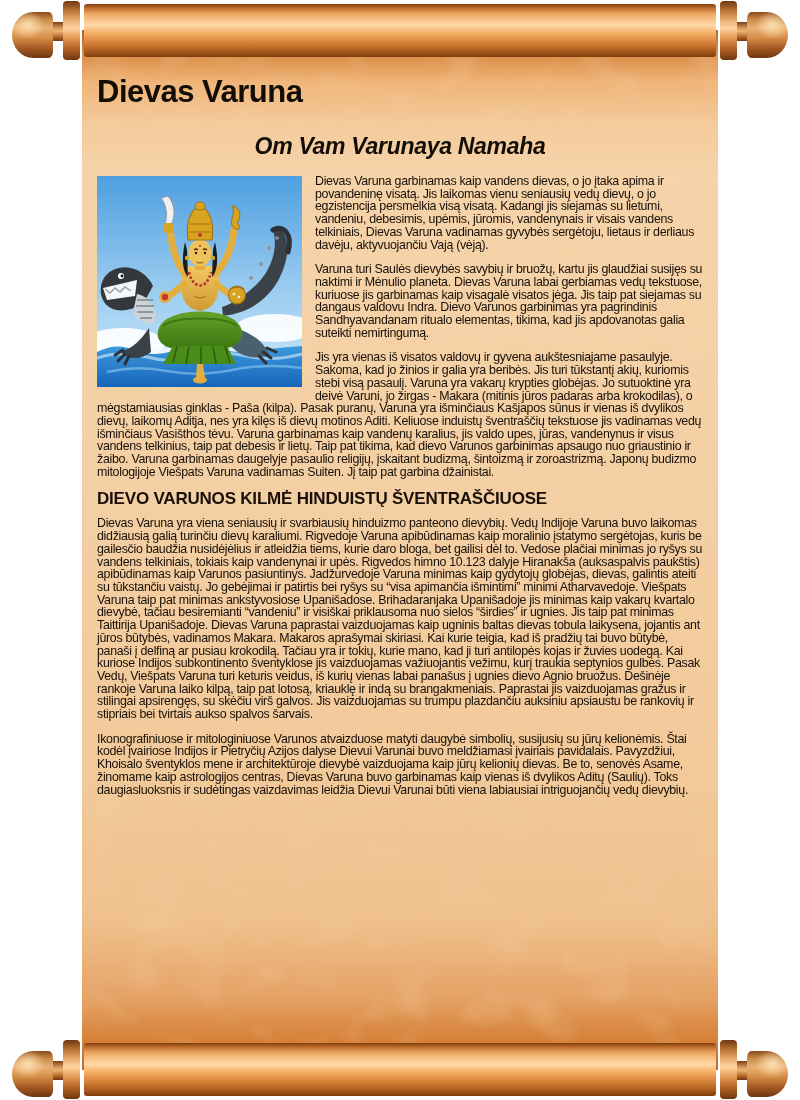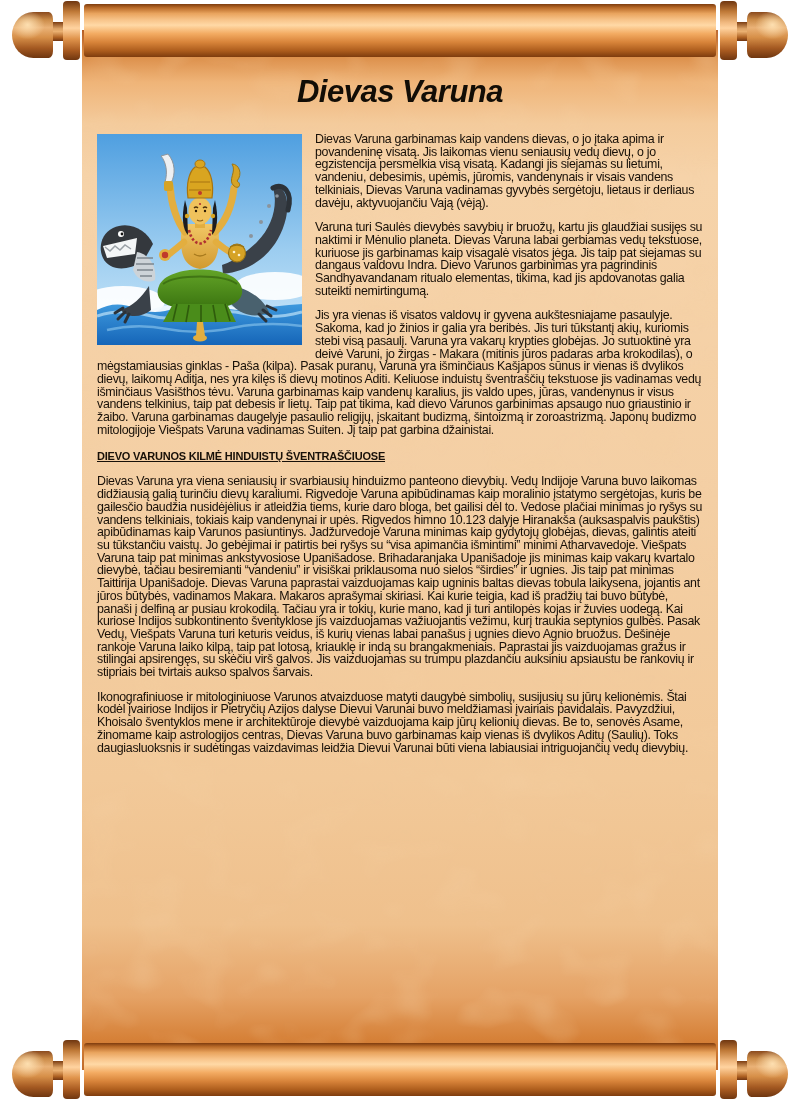--- a/index.html
+++ b/index.html
@@ -16,39 +16,39 @@
       #b55d24 0%, #d98a44 2.2%, #efb478 5%, #f4cb9c 9%,
       #f6d3a9 14%, #f4cfa4 45%, #f2c999 72%, #efc08c 86%,
       #e5a265 93%, #d68138 97%, #c06c2c 100%);
   }
   .texture{position:absolute;inset:0;width:100%;height:100%;opacity:.5;pointer-events:none;}
   .content{
     position:relative;box-sizing:border-box;height:100%;
     padding:44px 15px 16px 15px;overflow:hidden;color:#181008;
   }
   h1.title{
-    margin:0 0 23px 0;text-align:center;font-size:31px;font-weight:bold;
-    letter-spacing:-.5px;color:#120d06;font-style:italic;
+    margin:0 0 23px 0;text-align:left;font-size:31px;font-weight:bold;
+    letter-spacing:-.5px;color:#120d06;
   }
   h2.mantra{
     margin:0 0 15px 0;text-align:center;font-size:23px;font-weight:bold;
     font-style:italic;letter-spacing:-.3px;color:#120d06;
   }
   .figure{
     float:left;width:205px;height:211px;margin:1px 13px 4px 0;
     overflow:hidden;background:#79b7e6;
   }
   .figure svg{display:block;width:100%;height:100%;}
   p.body-text{
     margin:0 0 12px 0;font-size:12.4px;font-weight:normal;line-height:12.7px;
     letter-spacing:-.3px;text-align:left;
   }
   h3.section-heading{
-    margin:14px 0 12px 0;font-size:11px;font-weight:bold;line-height:13px;
-    letter-spacing:-.2px;text-transform:uppercase;color:#181008;text-decoration:underline;
+    margin:14px 0 12px 0;font-size:17px;font-weight:bold;line-height:13px;
+    letter-spacing:-.2px;text-transform:uppercase;color:#181008;
   }
 
   
   .roller{position:absolute;left:0;right:0;height:61px;z-index:2;}
   .roller-top{top:0;}
   .roller-bottom{bottom:0;}
   .roller .bar{
     position:absolute;left:84px;right:84px;top:4px;height:53px;border-radius:3px;
     background:linear-gradient(180deg,
       #7e3c0e 0%, #b96a28 7%, #e9a45e 18%, #f8c48a 30%,
@@ -82,20 +82,21 @@
     <svg class="texture" xmlns="http://www.w3.org/2000/svg">
       <filter id="mottle" x="0" y="0" width="100%" height="100%">
         <feTurbulence type="fractalNoise" baseFrequency="0.020 0.026" numOctaves="2" seed="8"></feTurbulence>
         <feColorMatrix type="matrix" values="0 0 0 0 0.90  0 0 0 0 0.62  0 0 0 0 0.36  0 0 0 1.6 -0.80"></feColorMatrix>
       </filter>
       <rect width="100%" height="100%" filter="url(#mottle)"></rect>
     </svg>
 
     <div class="content">
       <h1 class="title">Dievas Varuna</h1>
+      <h2 class="mantra">Om Vam Varunaya Namaha</h2>
 
       <div class="figure">
         <svg viewBox="0 0 205 211" xmlns="http://www.w3.org/2000/svg">
           <defs>
             <linearGradient id="sky" x1="0" y1="0" x2="0" y2="1">
               <stop offset="0" stop-color="#4f9fe0"></stop>
                 <stop offset="0.55" stop-color="#9ccdf0"></stop>
                 <stop offset="1" stop-color="#cfe9fa"></stop>
             </linearGradient>
             <linearGradient id="sea" x1="0" y1="0" x2="0" y2="1">

